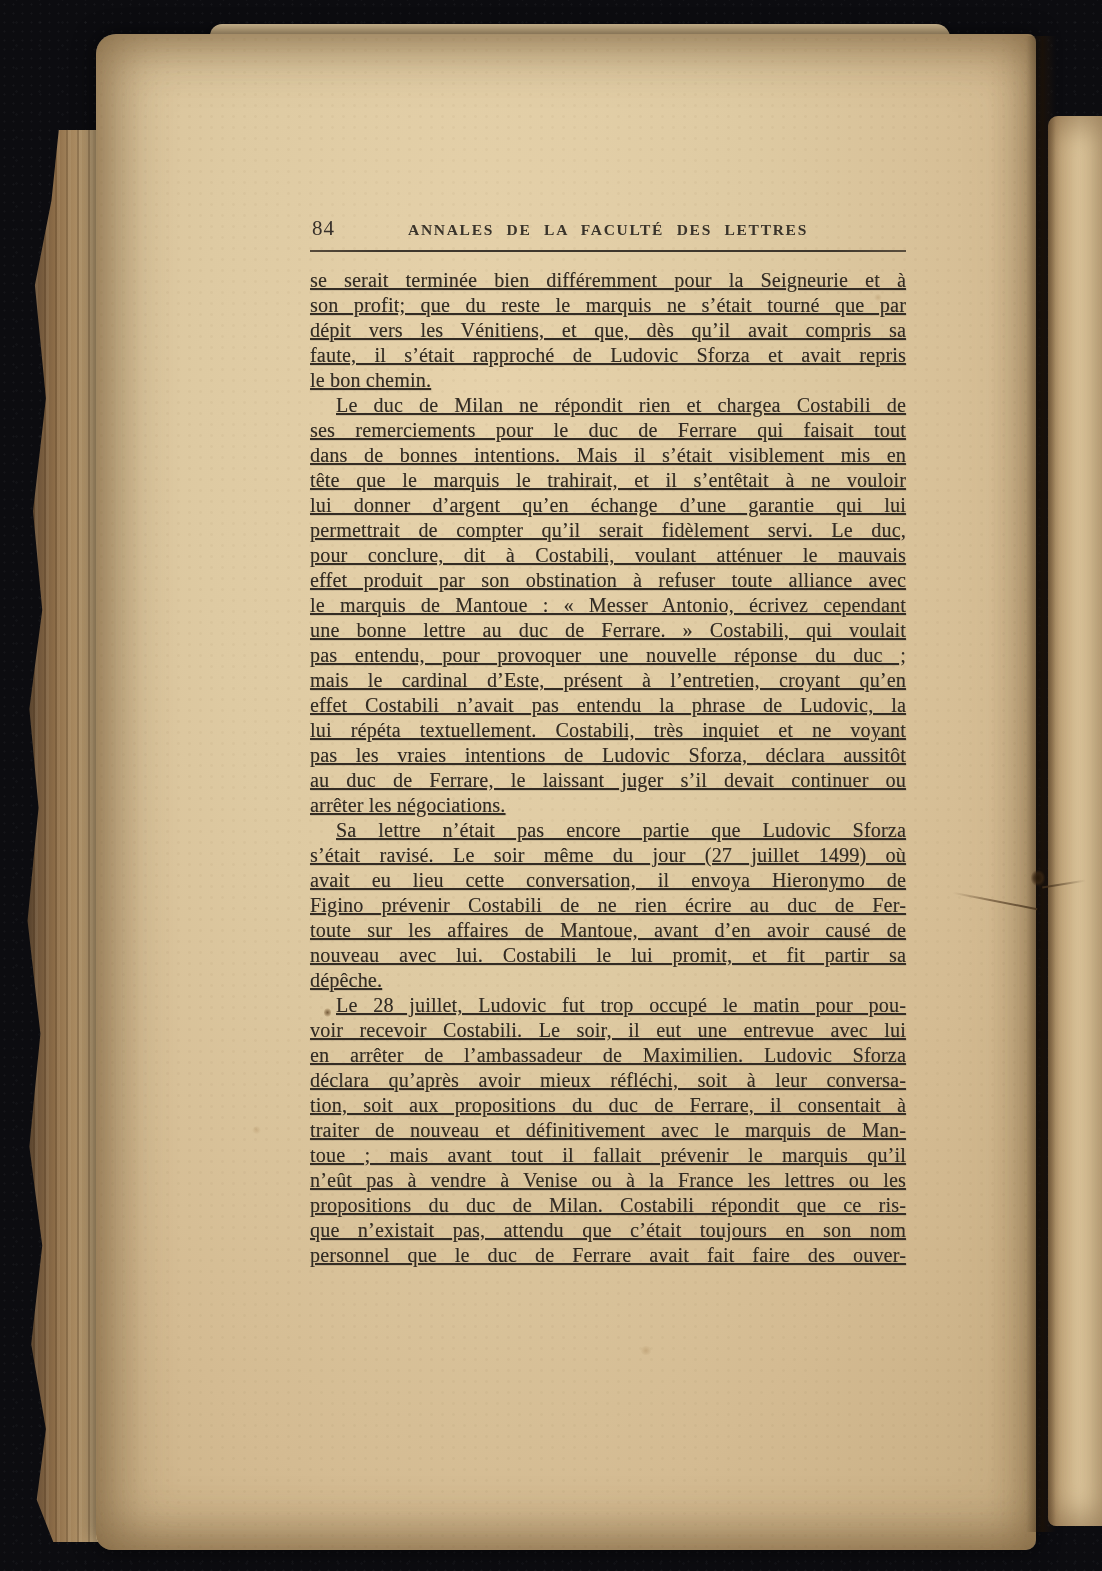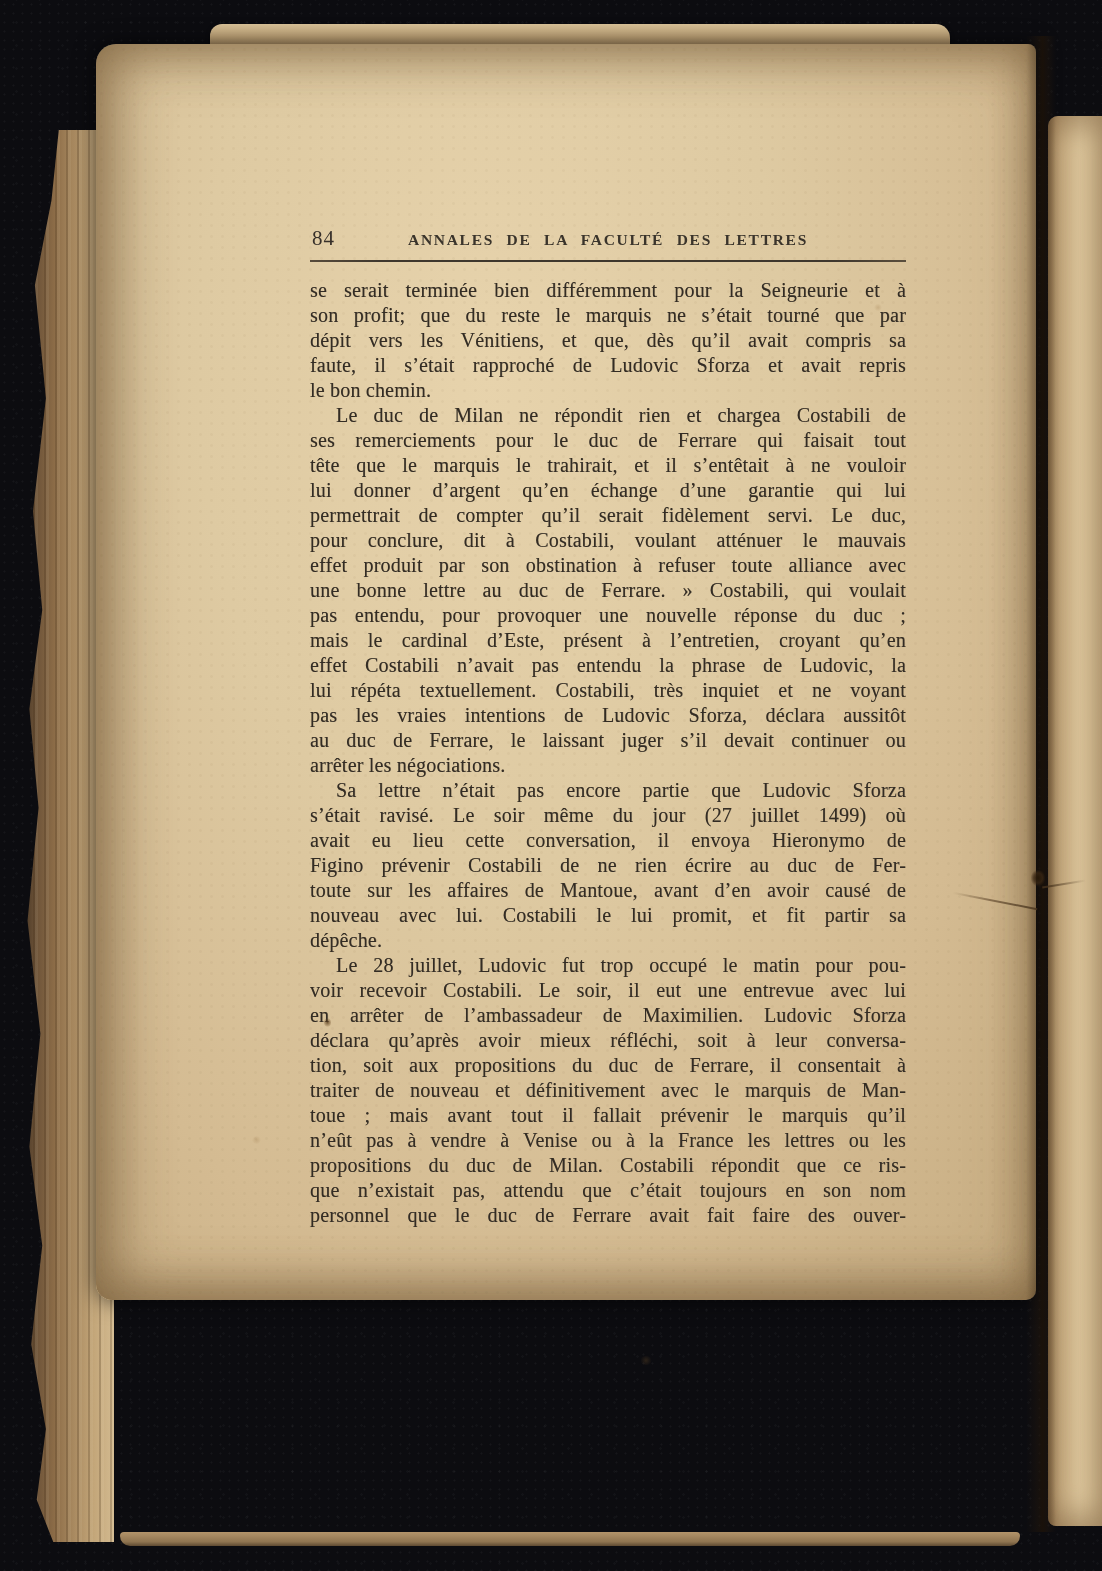--- a/index.html
+++ b/index.html
@@ -28,21 +28,21 @@
   
   .deckle{
     position:absolute;left:22px;top:130px;width:92px;height:1412px;z-index:1;
     background:
       repeating-linear-gradient(90deg, rgba(60,40,20,0.22) 0 2px, rgba(255,245,220,0.07) 2px 5px, transparent 5px 11px),
       linear-gradient(90deg,#463523 0%,#6e5439 16%,#8d6d48 36%,#ab8c62 58%,#c3a679 78%,#d3ba90 100%);
     clip-path:polygon(40% 0%,100% 0%,100% 100%,34% 100%,16% 97%,26% 92%,10% 86%,22% 79%,8% 72%,20% 64%,6% 56%,18% 48%,8% 41%,22% 34%,12% 27%,26% 19%,14% 11%,32% 5%);
   }
   
   .page{
-    position:absolute;left:96px;top:44px;width:940px;height:1256px;z-index:2;
+    position:absolute;left:96px;top:34px;width:940px;height:1516px;z-index:2;
     border-radius:20px 8px 10px 16px;
     background-image:
       radial-gradient(rgba(120,90,50,0.055) 1px, transparent 1.7px),
       radial-gradient(ellipse at 42% 26%, #e7d3ac 0%, #decaa2 38%, #d4bb92 70%, #c5ab80 100%);
     background-size:11px 11px, 100% 100%;
     box-shadow:
       inset 0 0 70px rgba(123,92,55,0.28),
       inset 30px 0 50px rgba(105,78,45,0.30),
       inset -14px 0 34px rgba(105,78,45,0.24),
       inset 0 22px 42px rgba(105,78,45,0.22),
@@ -94,21 +94,21 @@
   }
   .runhead{
     display:block;text-align:center;padding-top:5px;
     font-size:15.5px;font-weight:bold;letter-spacing:1.7px;word-spacing:7px;
     color:#3a342b;
   }
   .rule{
     height:2px;margin-top:4px;
     background:linear-gradient(90deg,#574b3b 0%,#3e372d 12%,#3e372d 88%,#5a4e3d 100%);
   }
-  .bodytext{margin-top:16px;}
+  .bodytext{margin-top:16px;text-decoration:underline;}
   .text-line{
     font-size:20px;line-height:25px;height:25px;
     text-align:justify;text-align-last:justify;text-justify:inter-word;
     letter-spacing:0.2px;
     text-shadow:0.35px 0.35px 0 rgba(51,44,36,0.38);
     overflow:visible;white-space:normal;
   }
   .text-line.indent{text-indent:26px;}
   .text-line.last-left{text-align-last:left;}
 </style>
@@ -129,25 +129,27 @@
       </div>
       <div class="rule"></div>
       <div class="bodytext">
           <div class="text-line">se serait terminée bien différemment pour la Seigneurie et à</div>
           <div class="text-line">son profit; que du reste le marquis ne s’était tourné que par</div>
           <div class="text-line">dépit vers les Vénitiens, et que, dès qu’il avait compris sa</div>
           <div class="text-line">faute, il s’était rapproché de Ludovic Sforza et avait repris</div>
           <div class="text-line last-left">le bon chemin.</div>
           <div class="text-line indent">Le duc de Milan ne répondit rien et chargea Costabili de</div>
           <div class="text-line">ses remerciements pour le duc de Ferrare qui faisait tout</div>
+          <div class="text-line">dans de bonnes intentions. Mais il s’était visiblement mis en</div>
           <div class="text-line">tête que le marquis le trahirait, et il s’entêtait à ne vouloir</div>
           <div class="text-line">lui donner d’argent qu’en échange d’une garantie qui lui</div>
           <div class="text-line">permettrait de compter qu’il serait fidèlement servi. Le duc,</div>
           <div class="text-line">pour conclure, dit à Costabili, voulant atténuer le mauvais</div>
           <div class="text-line">effet produit par son obstination à refuser toute alliance avec</div>
+          <div class="text-line">le marquis de Mantoue : « Messer Antonio, écrivez cependant</div>
           <div class="text-line">une bonne lettre au duc de Ferrare. » Costabili, qui voulait</div>
           <div class="text-line">pas entendu, pour provoquer une nouvelle réponse du duc ;</div>
           <div class="text-line">mais le cardinal d’Este, présent à l’entretien, croyant qu’en</div>
           <div class="text-line">effet Costabili n’avait pas entendu la phrase de Ludovic, la</div>
           <div class="text-line">lui répéta textuellement. Costabili, très inquiet et ne voyant</div>
           <div class="text-line">pas les vraies intentions de Ludovic Sforza, déclara aussitôt</div>
           <div class="text-line">au duc de Ferrare, le laissant juger s’il devait continuer ou</div>
           <div class="text-line last-left">arrêter les négociations.</div>
           <div class="text-line indent">Sa lettre n’était pas encore partie que Ludovic Sforza</div>
           <div class="text-line">s’était ravisé. Le soir même du jour (27 juillet 1499) où</div>

